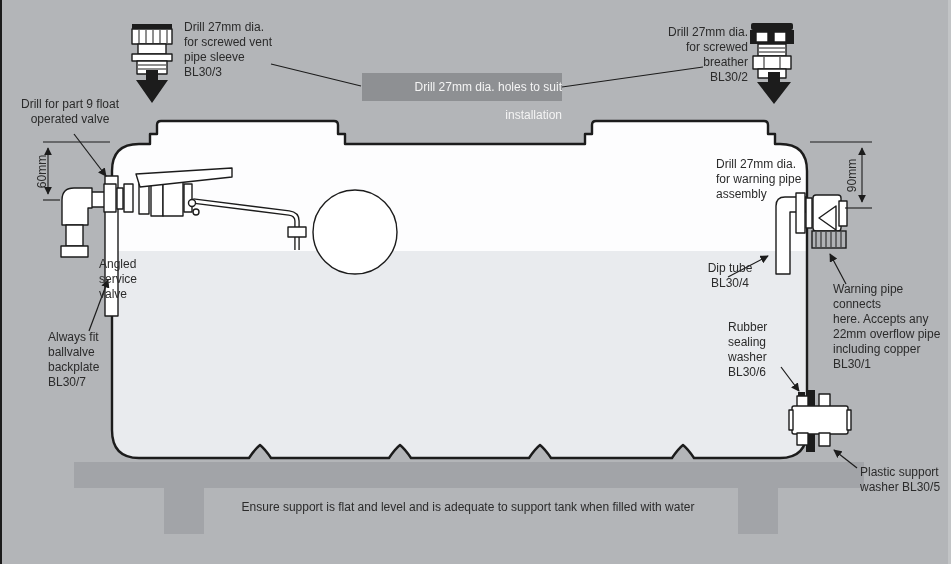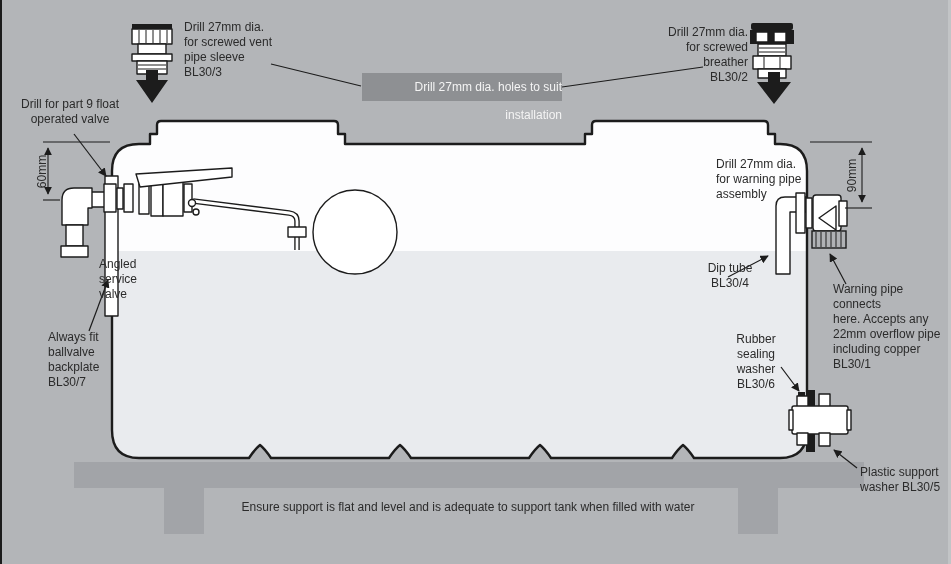--- a/index.html
+++ b/index.html
@@ -184,21 +184,21 @@
 for warning pipe
 assembly</div>
   <div class="lbl rot" style="left:823px;top:168px;width:58px;text-align:center;">90mm</div>
   <div class="lbl" style="left:664px;top:261px;width:60px;text-align:center;margin-left:36px;">Dip tube
 BL30/4</div>
   <div class="lbl" style="left:833px;top:282px;width:118px;">Warning pipe connects
 here. Accepts any
 22mm overflow pipe
 including copper
 BL30/1</div>
-  <div class="lbl" style="left:728px;top:332px;width:56px;text-align:center;">Rubber
+  <div class="lbl" style="left:728px;top:320px;width:56px;text-align:left;">Rubber
 sealing
 washer
 BL30/6</div>
   <div class="lbl" style="left:860px;top:465px;width:95px;">Plastic support
 washer BL30/5</div>
   <div class="lbl" style="left:63px;top:500px;width:810px;text-align:center;">Ensure support is flat and level and is adequate to support tank when filled with water</div>
 
   <div class="edge-left"></div>
   <div class="edge-right"></div>
 </div>

